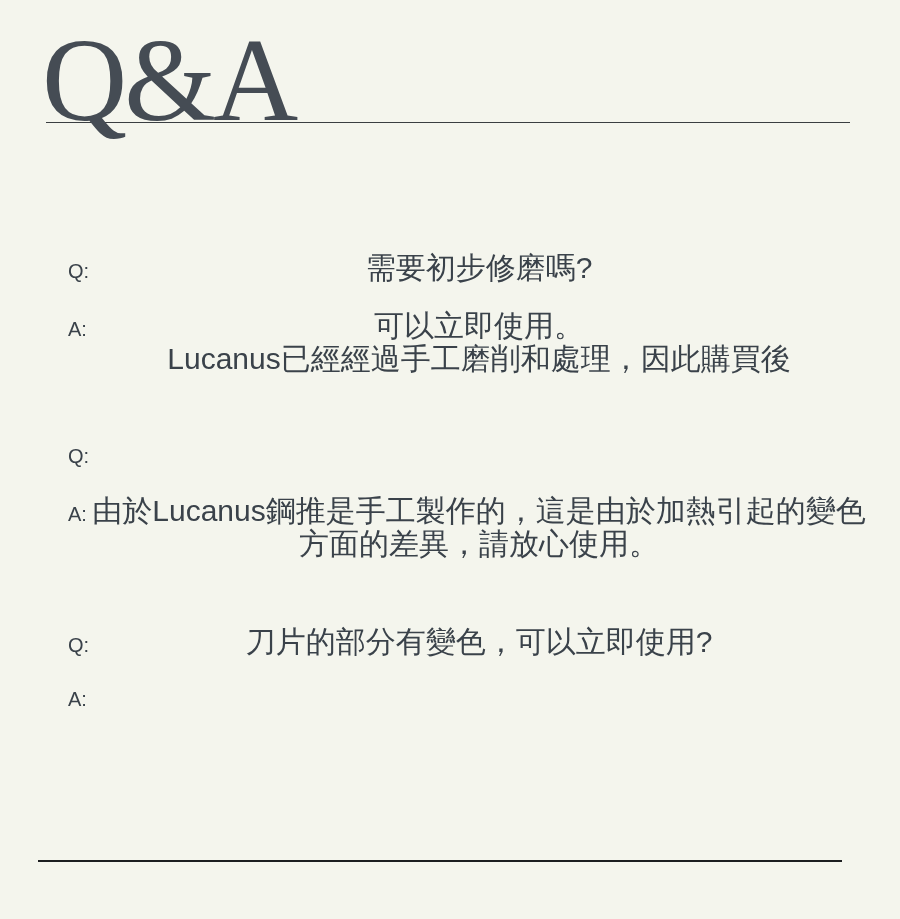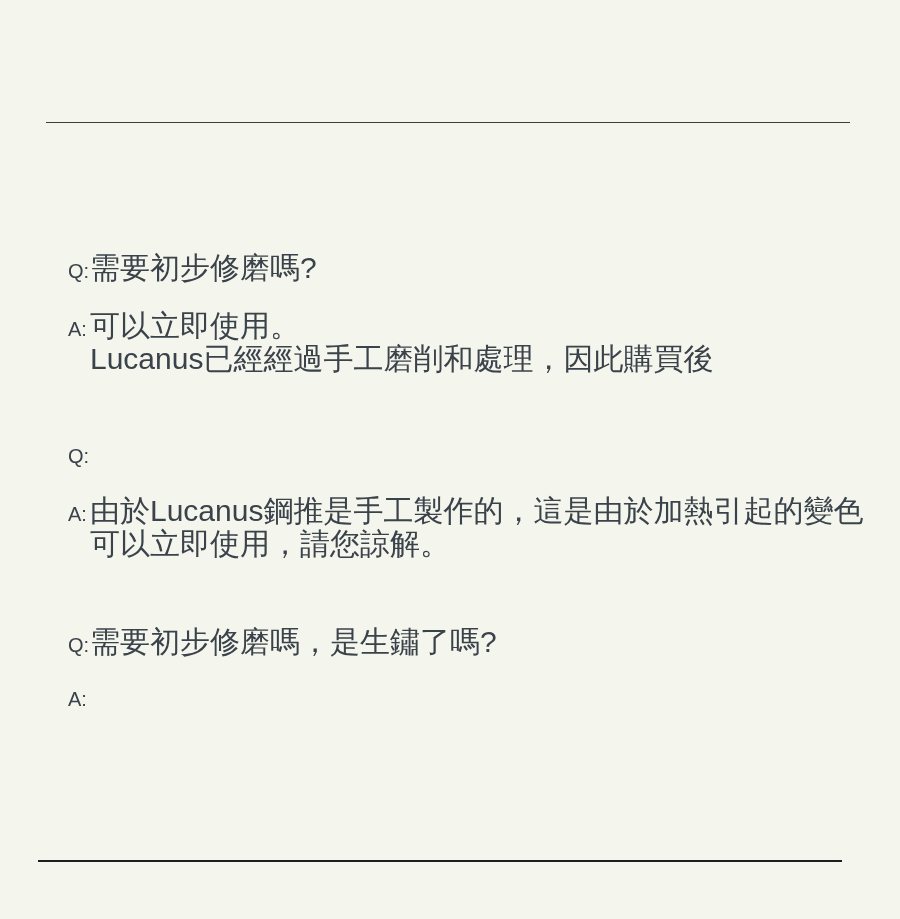--- a/index.html
+++ b/index.html
@@ -75,31 +75,33 @@
     flex: 0 0 22px;
     width: 22px;
     font-size: 20px;
     line-height: 33px;
     font-weight: 500;
     color: #3A424A;
   }
   .lines {
     flex: 1 1 auto;
     min-width: 0;
+    text-align: center;
   }
   .line {
     display: block;
     white-space: nowrap;
   }
 </style>
 </head>
 <body>
 
 <div class="page">
 
+  <div class="title">Q&amp;A</div>
   <div class="rule-top"></div>
 
   <div class="faq-list">
 
     <div class="faq-item">
       <p class="para question">
         <span class="prefix">Q:</span>
         <span class="lines">
             <span class="line">需要初步修磨嗎?</span>
           </span>
@@ -114,30 +116,30 @@
     </div>
 
     <div class="faq-item">
       <p class="para question">
         <span class="prefix">Q:</span>
       </p>
       <p class="para answer">
         <span class="prefix">A:</span>
         <span class="lines">
           <span class="line">由於Lucanus鋼推是手工製作的，這是由於加熱引起的變色</span>
-          <span class="line">可以立即使用，請您諒解。</span>
+          <span class="line">方面的差異，請放心使用。</span>
         </span>
       </p>
     </div>
 
     <div class="faq-item">
       <p class="para question">
         <span class="prefix">Q:</span>
         <span class="lines">
-            <span class="line">需要初步修磨嗎，是生鏽了嗎?</span>
+            <span class="line">刀片的部分有變色，可以立即使用?</span>
           </span>
       </p>
       <p class="para answer">
         <span class="prefix">A:</span>
         <span class="lines">
         </span>
       </p>
     </div>
 
   </div>

